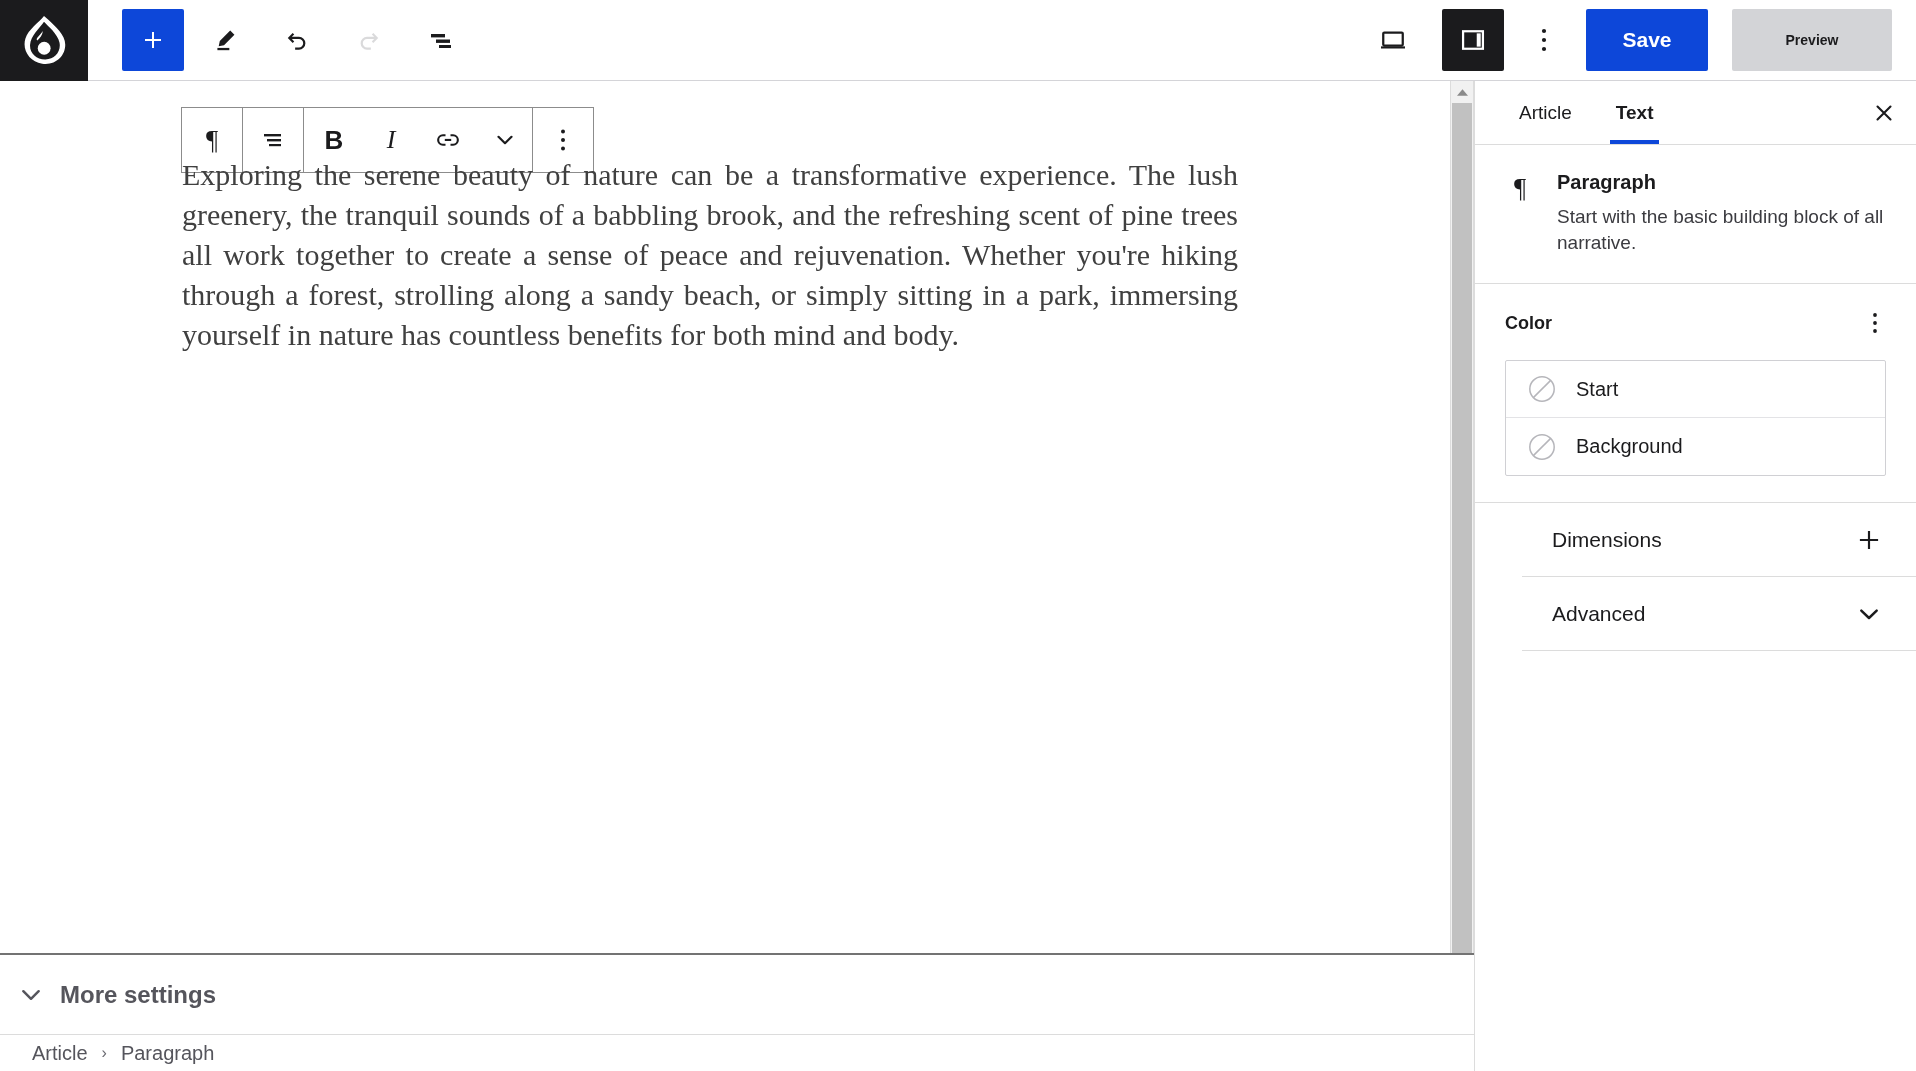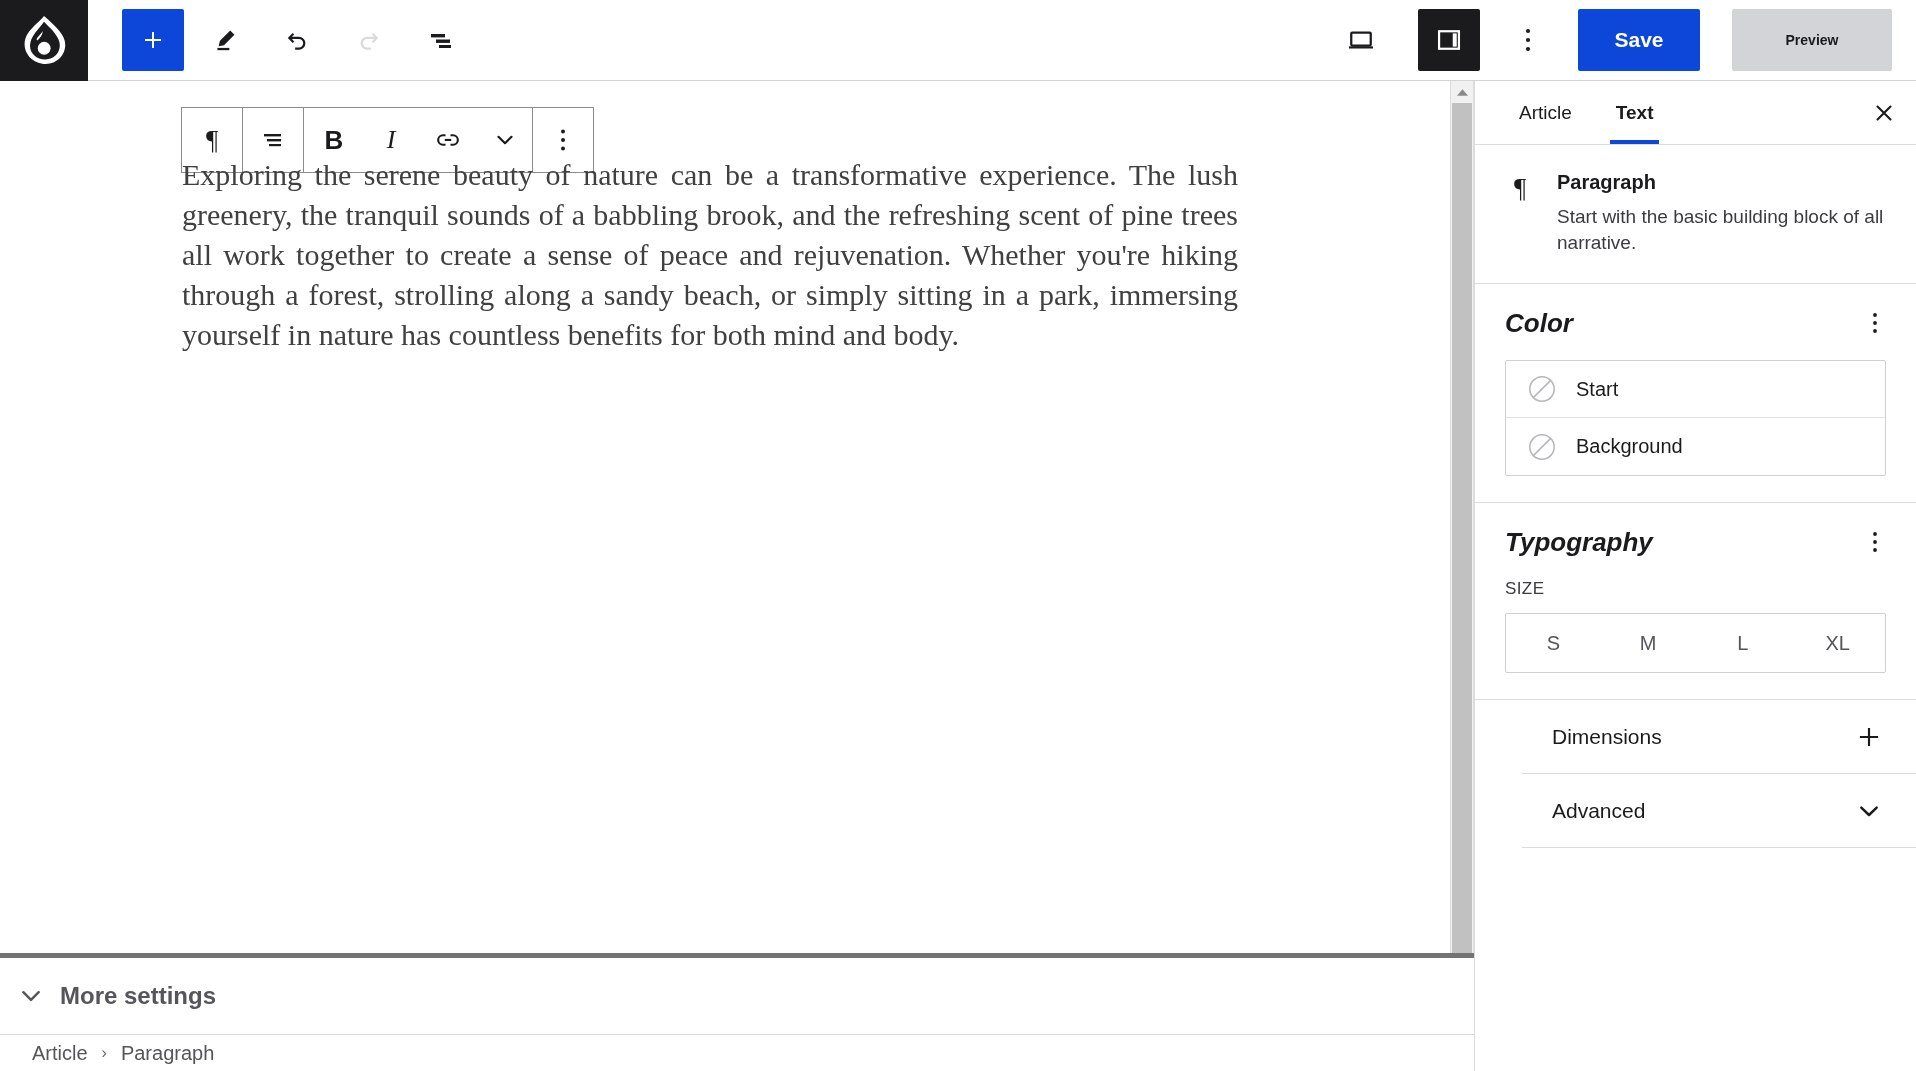--- a/index.html
+++ b/index.html
@@ -27,21 +27,21 @@
     display:flex;align-items:center;justify-content:center;cursor:pointer;
     border-radius:2px;
   }
   .tb-icon{
     width:62px;height:62px;background:transparent;border:none;
     display:flex;align-items:center;justify-content:center;cursor:pointer;
     margin-left:10px;
   }
   .tb-icon.disabled{opacity:.32;cursor:default;}
   .tb-right{
-    margin-left:auto;display:flex;align-items:center;padding-right:24px;gap:12px;
+    margin-left:auto;display:flex;align-items:center;padding-right:24px;gap:4px;
   }
   .tb-right .tb-icon{margin-left:0;}
   .sidebar-toggle{
     width:62px;height:62px;background:#1b1b1d;border:none;border-radius:2px;
     display:flex;align-items:center;justify-content:center;cursor:pointer;
     margin:0 14px;
   }
   .kebab-btn{
     width:44px;height:62px;background:transparent;border:none;cursor:pointer;
     display:flex;align-items:center;justify-content:center;
@@ -95,21 +95,21 @@
   .vs-arrow.up{top:0;}
   .vs-arrow.down{bottom:0;}
   .vs-thumb{
     position:absolute;left:1px;top:22px;width:20px;height:893px;
     background:#c1c1c1;cursor:pointer;
   }
 
   
   .more-settings{
     position:absolute;left:0;top:953px;width:1674px;height:81px;
-    background:#fff;border-top:5px solid #737373;
+    background:#fff;border-top:2px solid #737373;
     display:flex;align-items:center;padding-left:18px;box-sizing:border-box;cursor:pointer;
   }
   .ms-label{
     font-size:24px;font-weight:bold;color:#55555c;margin-left:16px;
     font-family:"Liberation Sans", sans-serif;
   }
 
   
   .breadcrumb{
     position:absolute;left:0;top:1034px;width:1476px;height:37px;
@@ -145,21 +145,21 @@
     display:flex;padding:26px 30px 28px 30px;gap:22px;border-bottom:1px solid #dcdcdc;
   }
   .bc-icon{flex:none;width:30px;display:flex;justify-content:center;padding-top:2px;}
   .bc-title{font-size:20px;font-weight:bold;color:#1b1b1d;margin-bottom:10px;}
   .bc-desc{font-size:19px;color:#3b3b40;line-height:1.35;}
 
   .sb-section{padding:22px 30px 26px 30px;border-bottom:1px solid #dcdcdc;}
   .sb-sec-head{
     display:flex;align-items:center;justify-content:space-between;margin-bottom:20px;
   }
-  .sb-sec-title{font-size:26px;font-weight:bold;color:#1b1b1d;font-style:italic;}
+  .sb-sec-title{font-size:18px;font-weight:bold;color:#1b1b1d;}
   .sb-sec-kebab{background:transparent;border:none;cursor:pointer;padding:6px 8px;display:flex;}
   .color-list{border:1px solid #d0d0d4;border-radius:2px;}
   .color-row{
     display:flex;align-items:center;gap:20px;height:57px;padding-left:22px;
     border-bottom:1px solid #e3e3e6;cursor:pointer;box-sizing:border-box;
   }
   .color-row:last-child{border-bottom:none;}
   .color-row span.lbl{font-size:20px;color:#1b1b1d;}
   .sb-sublabel{font-size:17px;color:#3b3b40;letter-spacing:.4px;margin-bottom:14px;}
   .size-group{
@@ -380,39 +380,20 @@
         <div class="color-row">
           <svg width="28" height="28" viewBox="0 0 28 28">
             <circle cx="14" cy="14" r="12.2" fill="none" stroke="#b6b6bb" stroke-width="1.5"></circle>
             <line x1="5.6" y1="22.4" x2="22.4" y2="5.6" stroke="#b6b6bb" stroke-width="1.5"></line>
           </svg>
           <span class="lbl">Background</span>
         </div>
       </div>
     </div>
 
-    <div class="sb-section">
-      <div class="sb-sec-head">
-        <span class="sb-sec-title">Typography</span>
-        <button class="sb-sec-kebab">
-          <svg width="6" height="22" viewBox="0 0 6 22">
-            <circle cx="3" cy="3" r="1.9" fill="#1b1b1d"></circle>
-            <circle cx="3" cy="11" r="1.9" fill="#1b1b1d"></circle>
-            <circle cx="3" cy="19" r="1.9" fill="#1b1b1d"></circle>
-          </svg>
-        </button>
-      </div>
-      <div class="sb-sublabel">SIZE</div>
-      <div class="size-group">
-        <button class="size-btn">S</button>
-        <button class="size-btn">M</button>
-        <button class="size-btn">L</button>
-        <button class="size-btn">XL</button>
-      </div>
-    </div>
 
     <div class="sb-row">
       <span class="sb-row-title">Dimensions</span>
       <button class="sb-row-btn">
         <svg width="26" height="26" viewBox="0 0 24 24">
           <path d="M11 3.6h2v7.4h7.4v2H13v7.4h-2V13H3.6v-2H11V3.6z" fill="#1b1b1d"></path>
         </svg>
       </button>
     </div>
 

